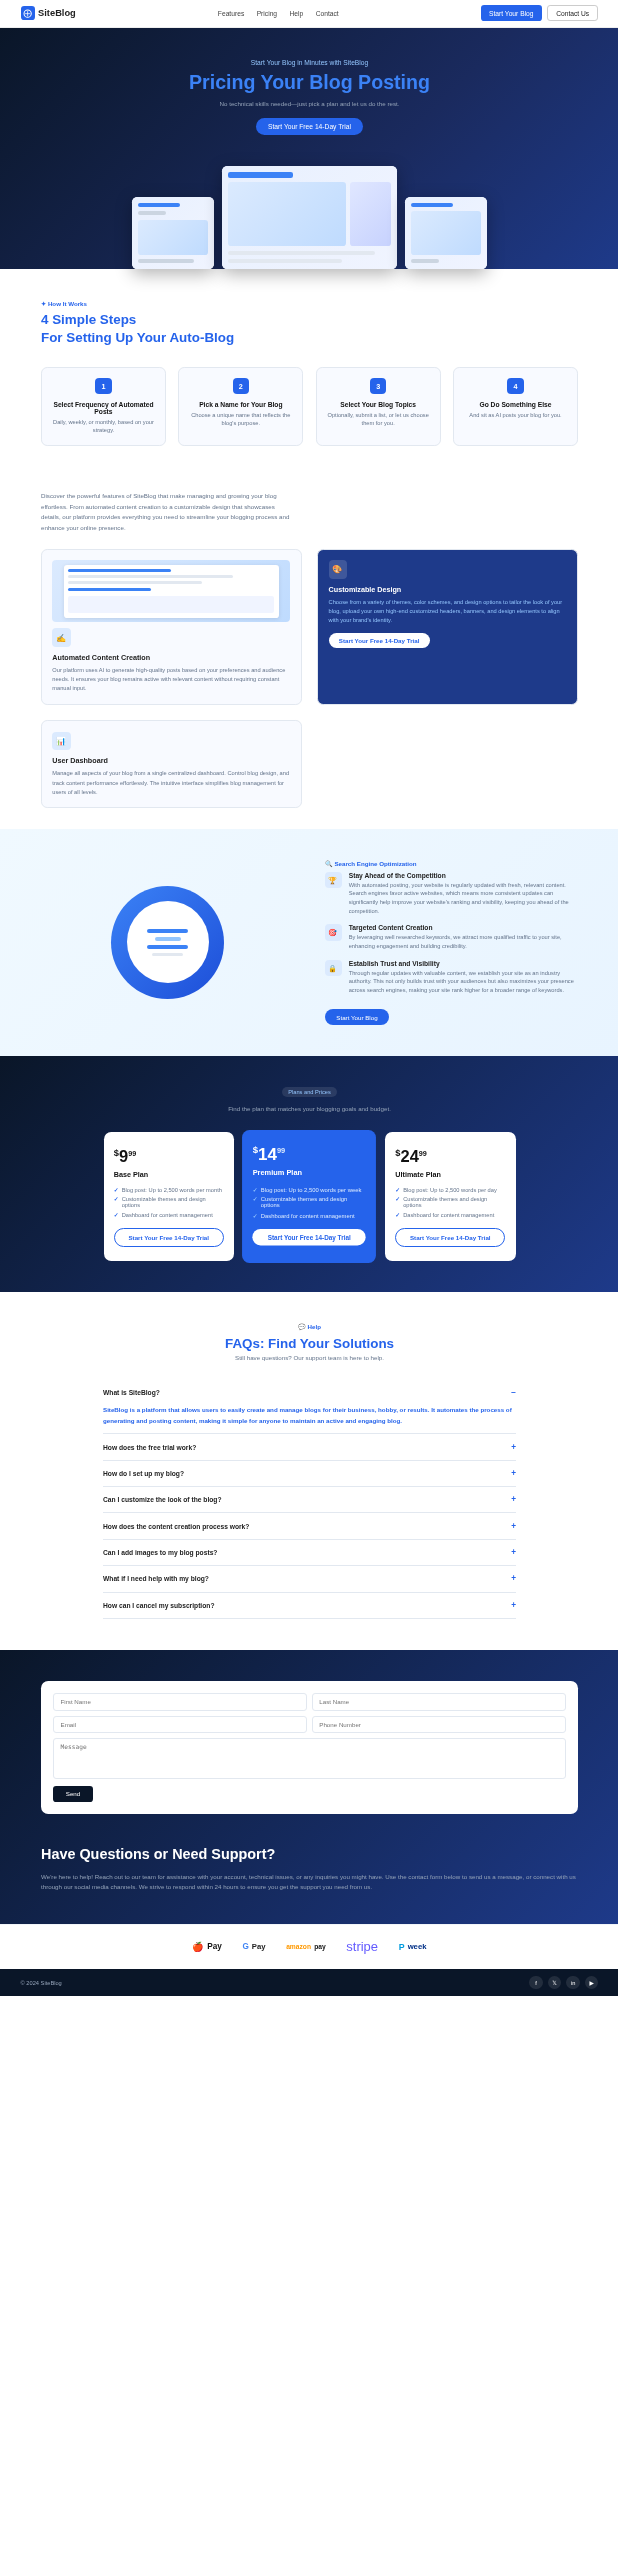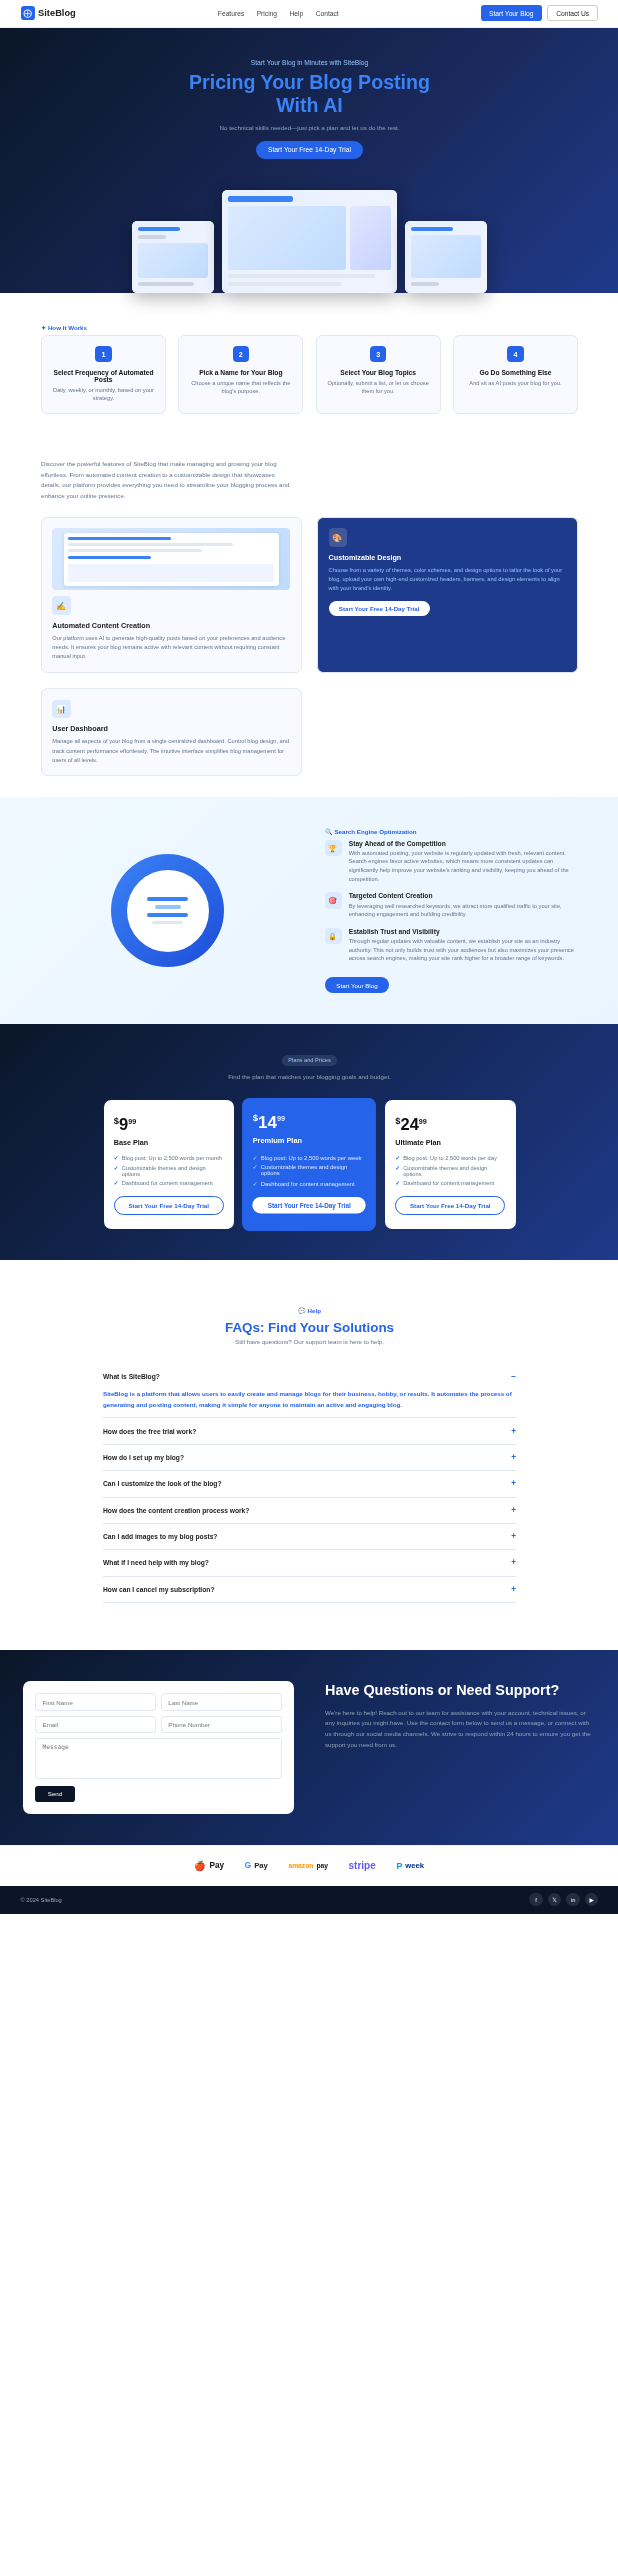--- a/index.html
+++ b/index.html
@@ -129,56 +129,56 @@
     .plan-features { list-style: none; margin-bottom: 10.3px; }
     .plan-features li { font-size: 5.7px; color: #64748b; margin-bottom: 3.6px; display: flex; gap: 3.1px; align-items: flex-start; }
     .plan-card.featured .plan-features li { color: #dbeafe; }
     .plan-features li::before { content: '✓'; color: #2563eb; font-weight: 700; flex-shrink: 0; }
     .plan-card.featured .plan-features li::before { color: #93c5fd; }
     .btn-plan { width: 100%; padding: 4.6px; border-radius: 10.3px; font-size: 6.2px; font-weight: 600; cursor: pointer; border: none; }
     .btn-plan-outline { background: #fff; color: #2563eb; border: 0.8px solid #2563eb; }
     .btn-plan-white { background: #fff; color: #2563eb; }
 
     
-    .faq-section { padding: 47px 103px; text-align: center; }
+    .faq-section { padding: 31px 103px; text-align: center; }
     .faq-tag { color: #2563eb; font-size: 6.2px; font-weight: 600; margin-bottom: 5.2px; }
     .faq-tag::before { content: '💬 '; }
     .faq-title { font-size: 13.4px; font-weight: 800; margin-bottom: 3.1px; }
     .faq-title span { color: #2563eb; }
     .faq-subtitle { font-size: 6.2px; color: #64748b; margin-bottom: 18.5px; }
     .faq-list { text-align: left; }
     .faq-item { border-bottom: 0.5px solid #e2e8f0; }
     .faq-question { display: flex; justify-content: space-between; align-items: center; padding: 8.2px 0; font-size: 6.7px; font-weight: 600; cursor: pointer; }
     .faq-chevron { color: #2563eb; font-size: 8.2px; }
     .faq-answer { font-size: 6.2px; color: #64748b; line-height: 1.7; padding-bottom: 7.2px; }
     .faq-answer span { font-weight: 700; color: #2563eb; }
 
     
     .contact-section {
       background: linear-gradient(135deg, #0a1628, #1e3a8a);
-      padding: 31px 23px; display: grid; grid-template-columns: 1fr 1fr; gap: 31px; align-items: start;
+      padding: 31px 41px; display: grid; grid-template-columns: 1fr; gap: 31px; align-items: start;
     }
     .contact-form { background: #fff; border-radius: 7.2px; padding: 12.4px; }
     .contact-form-row { display: grid; grid-template-columns: 1fr 1fr; gap: 5.2px; margin-bottom: 5.2px; }
     .contact-input { width: 100%; padding: 4.1px 6.2px; border: 0.5px solid #e2e8f0; border-radius: 3.1px; font-size: 6.2px; outline: none; }
     .contact-textarea { width: 100%; padding: 4.1px 6.2px; border: 0.5px solid #e2e8f0; border-radius: 3.1px; font-size: 6.2px; resize: none; height: 41px; outline: none; margin-bottom: 5.2px; }
     .btn-send { background: #0a1628; color: #fff; border: none; border-radius: 3.1px; padding: 4.1px 12.4px; font-size: 6.2px; cursor: pointer; }
     .contact-content { color: #fff; }
     .contact-content h2 { font-size: 14.4px; font-weight: 800; line-height: 1.3; margin-bottom: 8.2px; }
     .contact-content p { font-size: 6.2px; color: #94a3b8; line-height: 1.7; }
 
     
     .payment-section {
       background: #fff; padding: 14.4px 41px; display: flex; align-items: center; justify-content: center; gap: 20.6px; flex-wrap: wrap; border-top: 0.5px solid #f1f5f9;
     }
     .payment-logo { display: flex; align-items: center; gap: 3.1px; font-weight: 700; }
     .pay-apple { font-size: 8.2px; color: #111; }
     .pay-google { font-size: 8.2px; }
     .pay-amazon { font-size: 6.7px; color: #f90; font-weight: 700; }
-    .pay-stripe { color: #635bff; font-size: 10px; font-weight: 700; }
+    .pay-stripe { color: #635bff; font-size: 13px; font-weight: 400; }
     .pay-paypal { color: #003087; font-size: 7.7px; font-weight: 700; }
     .pay-pp-b { color: #009cde; }
 
     
     footer {
       background: #0a1628; color: #94a3b8; text-align: center;
       padding: 7.2px 20.6px; font-size: 5.7px; display: flex; justify-content: space-between; align-items: center;
     }
     .footer-social { display: flex; gap: 5.2px; }
     .social-icon { width: 13.4px; height: 13.4px; background: rgba(255,255,255,0.1); border-radius: 50%; display: flex; align-items: center; justify-content: center; font-size: 5.7px; color: #fff; cursor: pointer; }
@@ -206,21 +206,20 @@
   <div class="nav-actions">
     <button class="btn-primary">Start Your Blog</button>
     <button class="btn-outline">Contact Us</button>
   </div>
 </nav>
 
 <section class="hero">
   <p class="hero-subtitle">Start Your Blog in Minutes with SiteBlog</p>
   <h1>
     <span>Pricing Your Blog Posting</span>
-    <span style="color:#3b82f6">With AI</span>
   </h1>
   <p class="hero-desc">No technical skills needed—just pick a plan and let us do the rest.</p>
   <button class="hero-btn">Start Your Free 14-Day Trial</button>
 
   
   <div class="hero-screenshots">
     <div class="screenshot-card side">
       <div class="screenshot-inner">
         <div class="mock-bar blue"></div>
         <div class="mock-bar short"></div>
@@ -244,20 +243,24 @@
         <div class="mock-bar blue"></div>
         <div class="mock-img"></div>
         <div class="mock-bar short"></div>
       </div>
     </div>
   </div>
 </section>
 
 <section class="steps-section">
   <p class="section-tag">How It Works</p>
+  <h2 class="section-title">
+    <span>4 Simple Steps</span><br>
+    <span style="color:#2563eb">For Setting Up Your Auto-Blog</span>
+  </h2>
   <div class="steps-grid">
     <div class="step-card">
       <div class="step-num">1</div>
       <div class="step-title">Select Frequency of Automated Posts</div>
       <div class="step-desc">Daily, weekly, or monthly, based on your strategy.</div>
     </div>
     <div class="step-card">
       <div class="step-num">2</div>
       <div class="step-title">Pick a Name for Your Blog</div>
       <div class="step-desc">Choose a unique name that reflects the blog's purpose.</div>

